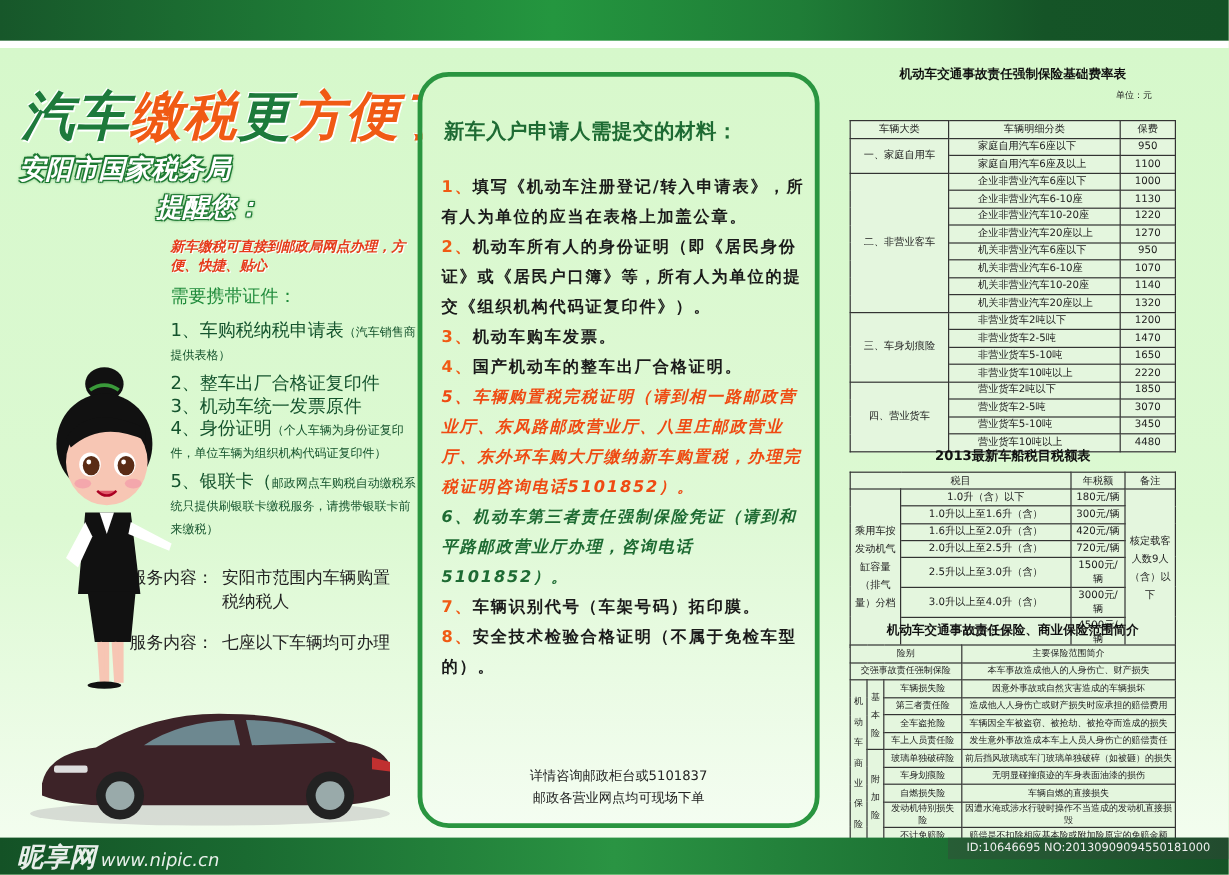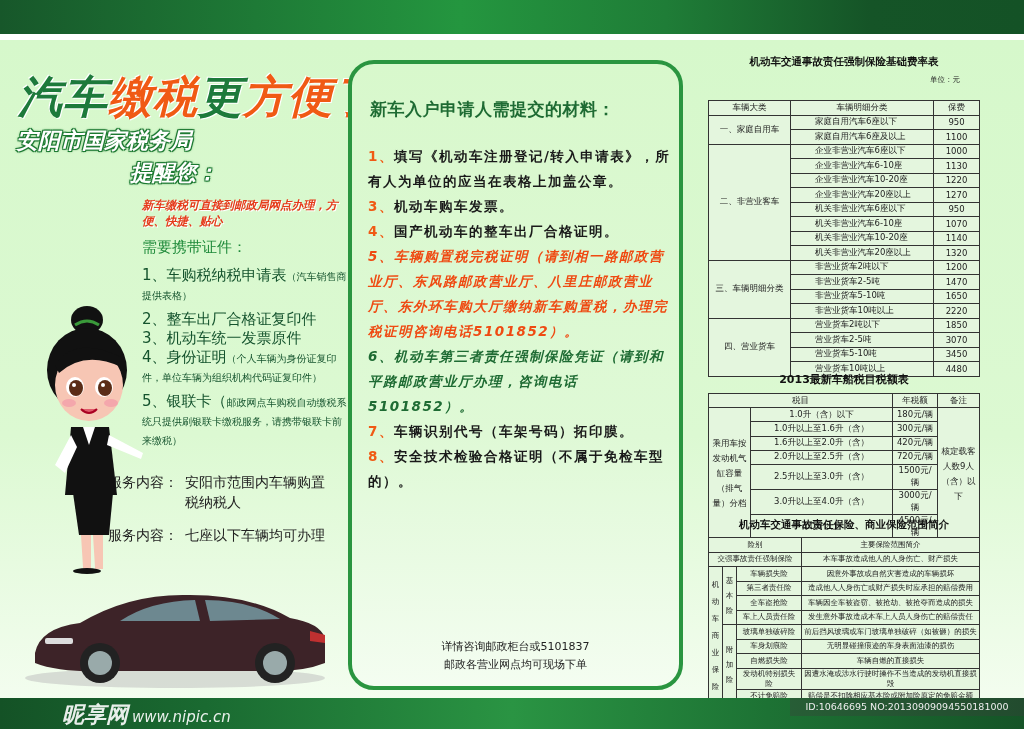--- a/index.html
+++ b/index.html
@@ -43,21 +43,21 @@
 
 .rt{position:absolute;left:708px;width:272px;font-size:8.5px;color:#222;}
 .rt-title{font-weight:bold;text-align:center;font-size:10.5px;color:#111;}
 table{border-collapse:collapse;width:100%;background:#e4f6de;}
 td,th{border:1px solid #333;text-align:center;font-weight:normal;padding:0 2px;height:14.5px;}
 .t1 td.l{text-align:left;padding-left:24px;}
 .unit{text-align:right;font-size:7.5px;margin:6px 20px 15px 0;}
 .t2 td{height:14.2px;}
 .t3 td{height:14.5px;font-size:7.5px;}
 
-.watermark{position:absolute;left:14px;top:700px;font-size:22px;color:#fff;font-weight:bold;font-style:italic;opacity:0.9;margin-left:48px;}
+.watermark{position:absolute;left:14px;top:700px;font-size:22px;color:#fff;font-weight:bold;font-style:italic;opacity:0.9;}
 .watermark span{font-size:15px;font-weight:normal;margin-left:4px;}
 .imgid{position:absolute;left:790px;top:698px;width:234px;height:18px;background:rgba(60,60,60,0.35);color:#eee;font-size:9.5px;line-height:18px;text-align:center;}
 </style>
 </head>
 <body>
 
 <div class="topbar"></div>
 <div class="topline"></div>
 <div class="main"></div>
 
@@ -124,20 +124,21 @@
   <circle cx="80" cy="80" r="20" fill="#222"></circle>
     <circle cx="80" cy="80" r="12" fill="#9aa"></circle>
   <circle cx="255" cy="80" r="20" fill="#222"></circle>
     <circle cx="255" cy="80" r="12" fill="#9aa"></circle>
 </svg>
 
 <div class="panel">
   <div class="panel-title">新车入户申请人需提交的材料：</div>
   <div class="materials">
     <div><span class="num">1、</span><span>填写《机动车注册登记/转入申请表》，所有人为单位的应当在表格上加盖公章。</span></div>
+    <div><span class="num">2、</span><span>机动车所有人的身份证明（即《居民身份证》或《居民户口簿》等，所有人为单位的提交《组织机构代码证复印件》）。</span></div>
     <div><span class="num">3、</span><span>机动车购车发票。</span></div>
     <div><span class="num">4、</span><span>国产机动车的整车出厂合格证明。</span></div>
     <div class="red"><span>5、</span><span>车辆购置税完税证明（请到相一路邮政营业厅、东风路邮政营业厅、八里庄邮政营业厅、东外环车购大厅缴纳新车购置税，办理完税证明咨询电话5101852）。</span></div>
     <div class="green"><span>6、</span><span>机动车第三者责任强制保险凭证（请到和平路邮政营业厅办理，咨询电话5101852）。</span></div>
     <div><span class="num">7、</span><span>车辆识别代号（车架号码）拓印膜。</span></div>
     <div><span class="num">8、</span><span>安全技术检验合格证明（不属于免检车型的）。</span></div>
   </div>
   <div class="contact">
     <div>详情咨询邮政柜台或5101837</div>
     <div>邮政各营业网点均可现场下单</div>
@@ -190,21 +191,21 @@
         </tr>
     <tr>
           <td class="l">机关非营业汽车10-20座</td>
           <td>1140</td>
         </tr>
     <tr>
           <td class="l">机关非营业汽车20座以上</td>
           <td>1320</td>
         </tr>
     <tr>
-          <td rowspan="4">三、车辆明细分类</td>
+          <td rowspan="4">三、车身划痕险</td>
           <td class="l">非营业货车2吨以下</td>
           <td>1200</td>
         </tr>
     <tr>
           <td class="l">非营业货车2-5吨</td>
           <td>1470</td>
         </tr>
     <tr>
           <td class="l">非营业货车5-10吨</td>
           <td>1650</td>

